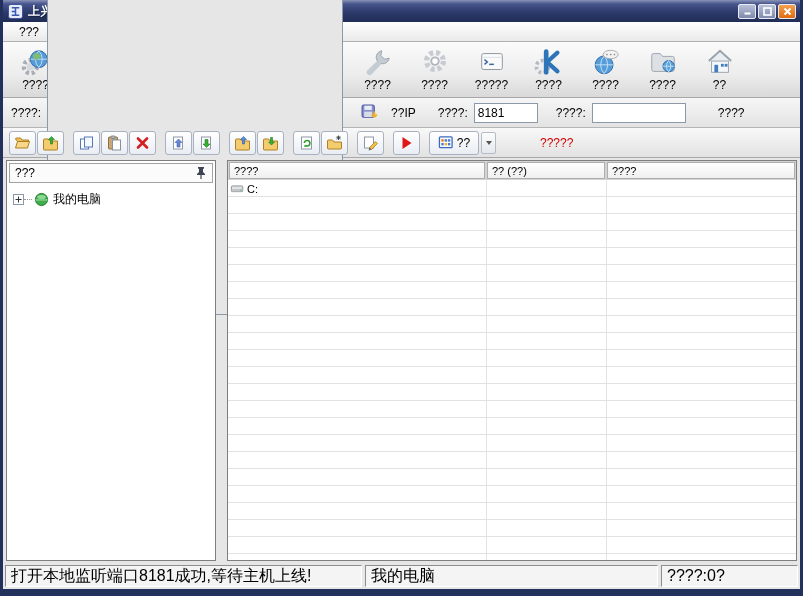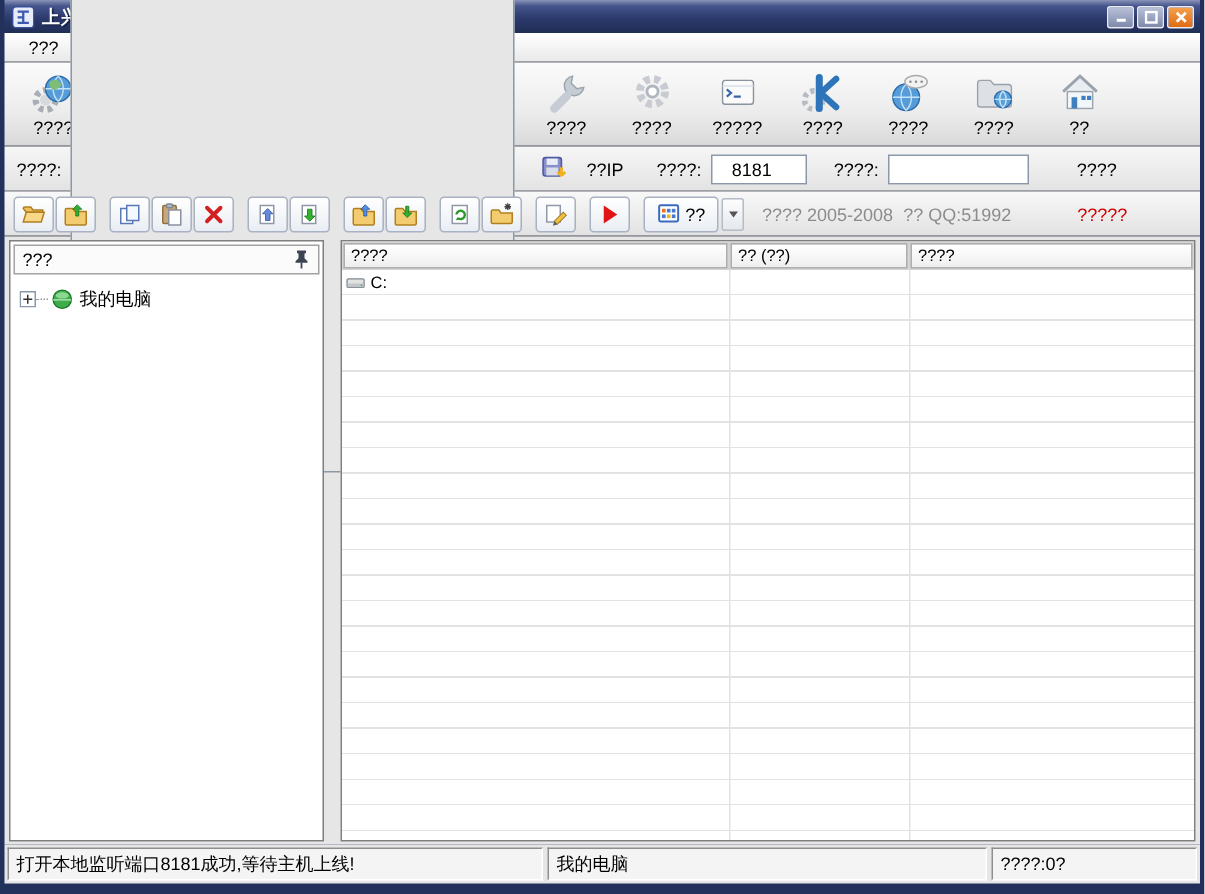--- a/index.html
+++ b/index.html
@@ -28,21 +28,21 @@
     border-bottom:1px solid #a8a8a8; display:flex; align-items:center; padding:1px 2px 1px 4px; }
   .tool-btn { width:57px; height:52px; display:flex; flex-direction:column; align-items:center; justify-content:center;
     gap:1px; font-size:12px; color:#000; border:1px solid transparent; border-radius:4px; }
   .tool-btn.active { background:linear-gradient(180deg,#ffffff,#f4f4f4); border:1px solid #9a9a9a; box-shadow:0 0 0 1px #fff inset; }
   .tool-btn svg { width:30px; height:30px; }
 
   
   .addressbar { height:30px; background:linear-gradient(180deg,#f6f6f6,#e3e3e3); border-bottom:1px solid #b5b5b5;
     display:flex; align-items:center; padding:0 8px; font-size:12px; color:#000; }
   .addressbar label { margin-right:6px; }
-  .txt { height:20px; border:1px solid #8a98a8; background:#fff; font-size:12px; padding:0 13px; font-family:inherit; }
+  .txt { height:20px; border:1px solid #8a98a8; background:#fff; font-size:12px; padding:0 3px; font-family:inherit; }
   .txt.main { width:296px; }
   .txt.port { width:64px; margin-right:18px; }
   .txt.pass { width:94px; }
   .saveip { display:flex; align-items:center; gap:13px; margin:0 22px 0 18px; }
   .saveip svg { width:17px; height:17px; }
   .apply-lbl { margin-left:32px; }
 
   
   .filebar { height:30px; background:linear-gradient(180deg,#f8f8f8,#e2e2e2); border-bottom:1px solid #a8a8a8;
     display:flex; align-items:center; padding:0 6px; font-size:12px; }
@@ -81,21 +81,21 @@
       linear-gradient(#e2e2e2,#e2e2e2),
       linear-gradient(#e2e2e2,#e2e2e2),
       repeating-linear-gradient(180deg, transparent 0 16px, #e2e2e2 16px 17px);
     background-size:1px 100%,1px 100%,100% 100%;
     background-position:258px 0,378px 0,0 0;
     background-repeat:no-repeat,no-repeat,repeat; }
   .trow { height:17px; display:flex; align-items:center; font-size:11px; padding-left:2px; }
   .trow svg { width:15px; height:14px; margin-right:2px; }
 
   
-  .statusbar { height:26px; background:#e6e6e6; display:flex; gap:3px; padding:2px 2px; font-size:12px; }
+  .statusbar { height:26px; background:#e6e6e6; display:flex; gap:3px; padding:2px 2px; font-size:16px; }
   .status-cell { border:1px solid; border-color:#8e8e8e #ffffff #ffffff #8e8e8e; background:#f4f4f4;
     display:flex; align-items:center; padding:0 5px; white-space:nowrap; overflow:hidden; }
   .status-cell.s1 { width:357px; } .status-cell.s2 { width:293px; } .status-cell.s3 { flex:1; }
 </style>
 </head>
 <body>
 
 <div class="window">
 
   <div class="titlebar">
@@ -379,21 +379,20 @@
           <rect x="10" y="4.5" width="2.6" height="2.6" fill="#4a7ad0"></rect>
         <rect x="3" y="8.5" width="2.6" height="2.6" fill="#4a7ad0"></rect>
           <rect x="6.5" y="8.5" width="2.6" height="2.6" fill="#e8b820"></rect>
           <rect x="10" y="8.5" width="2.6" height="2.6" fill="#4a7ad0"></rect>
       </svg>
       <span>??</span>
     </div>
     <div class="dropbtn">
       <span class="caret"></span>
     </div>
-    <span class="copyright">???? 2005-2008  ?? QQ:51992</span>
     <span class="notice">?????</span>
   </div>
 
   <div class="main">
 
     <div class="sidebar">
       <div class="tree-header">
         <span>???</span>
         <svg width="12" height="14" viewBox="0 0 12 14">
           <path d="M3 1 h6 v1.5 l-1 0.6 v3 l2 2 v1 H2 v-1 l2 -2 v-3 l-1 -0.6 z" fill="#3c4454"></path>

